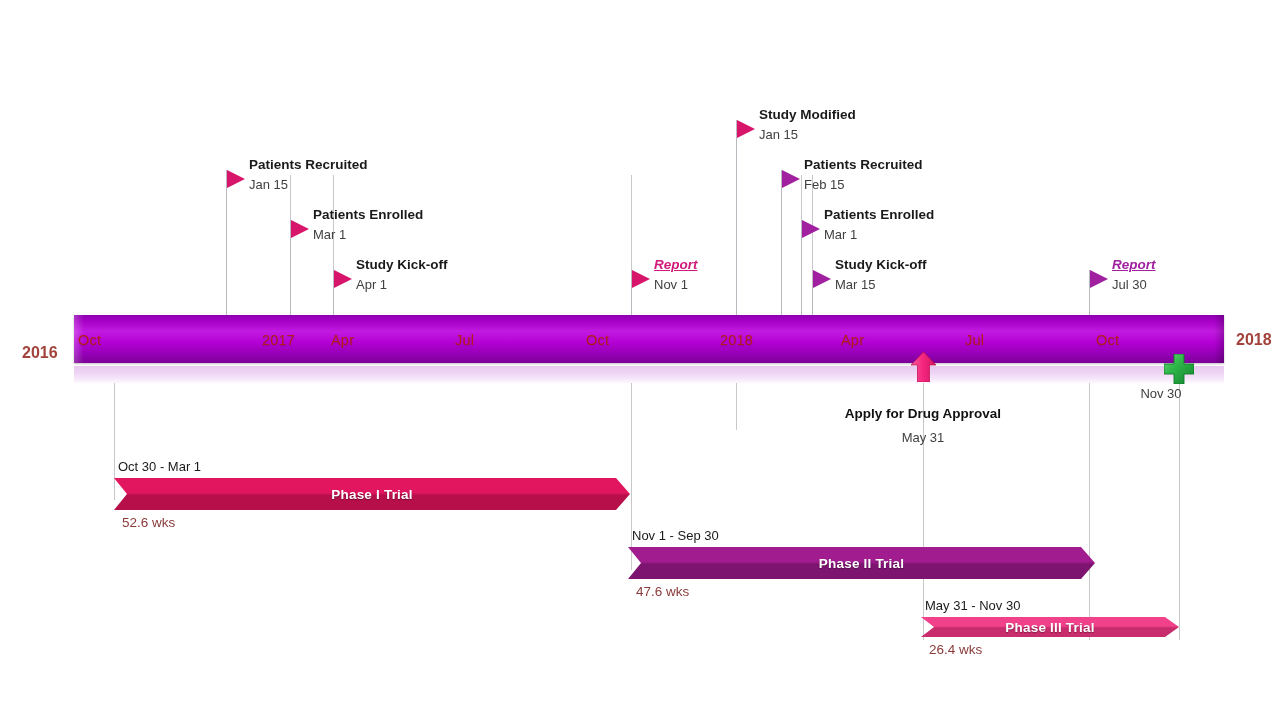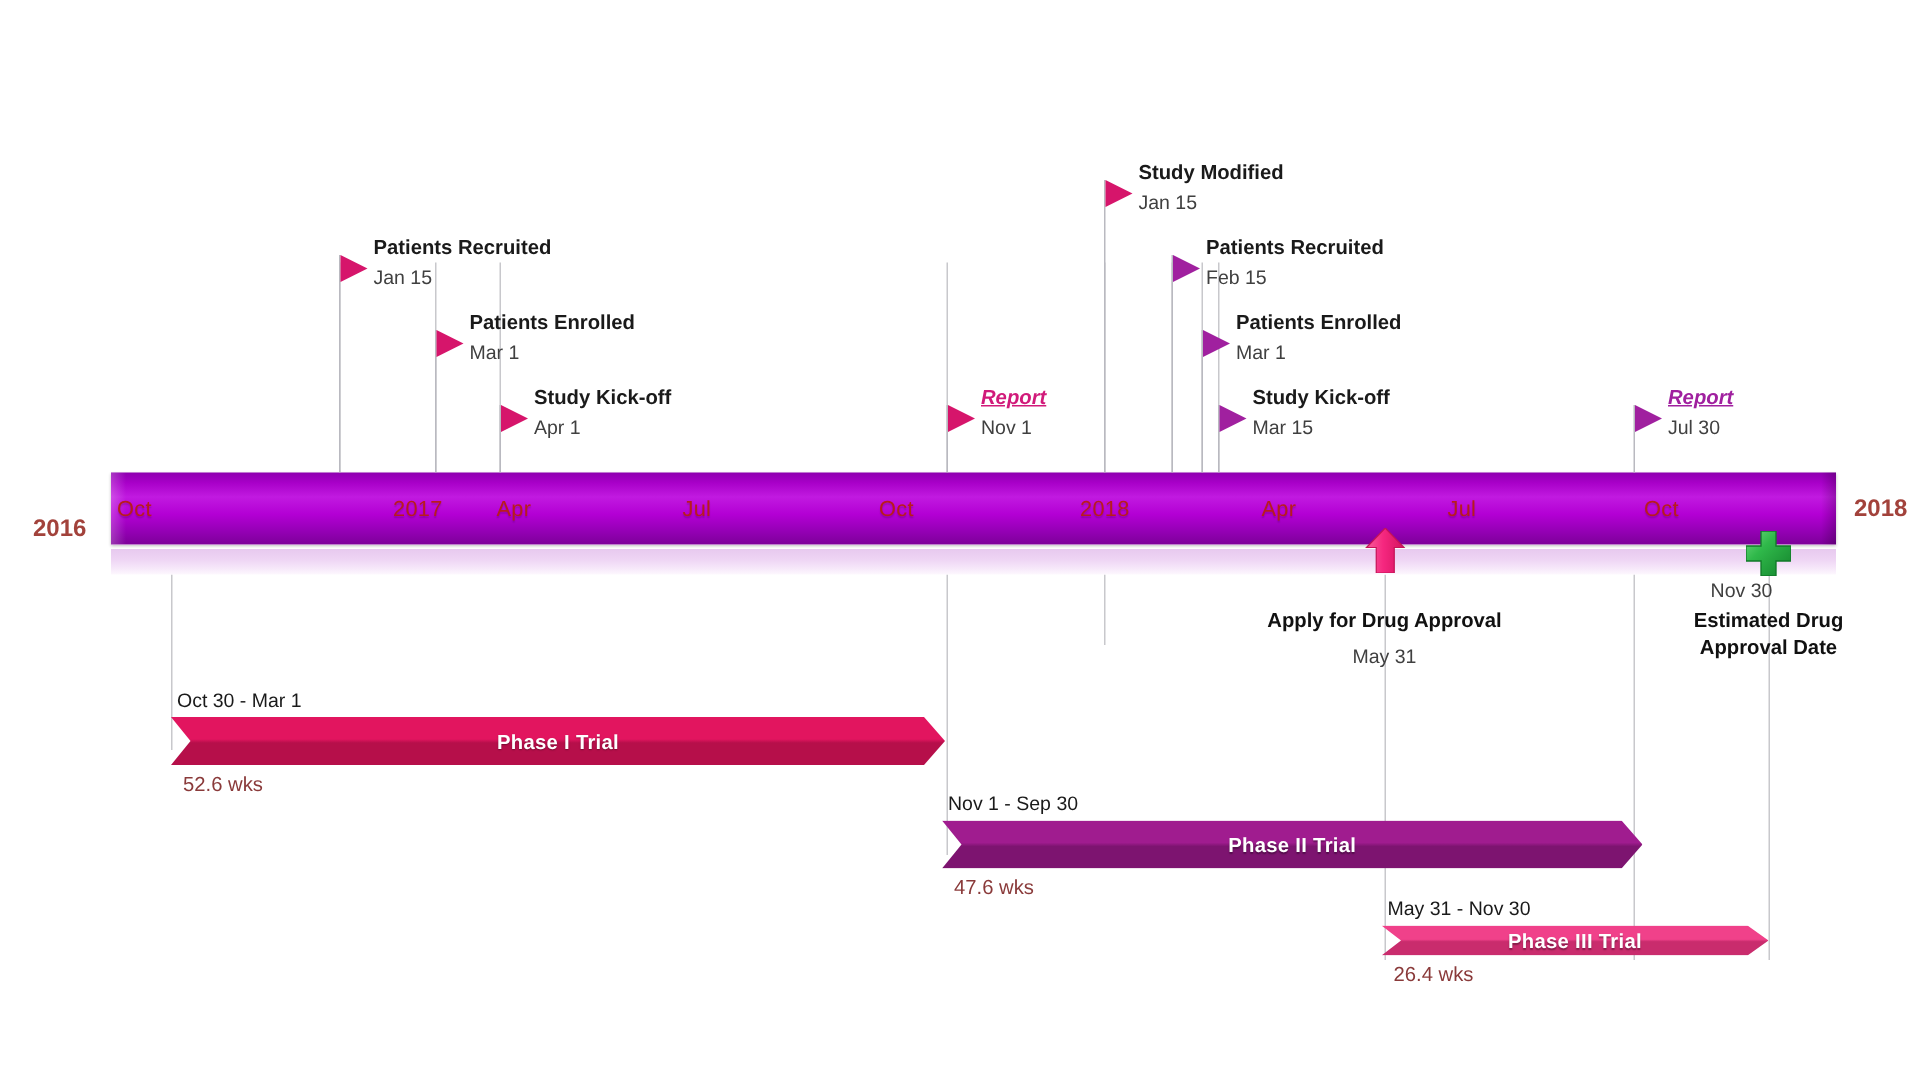--- a/index.html
+++ b/index.html
@@ -209,24 +209,20 @@
         <linearGradient id="gCross" x1="0" y1="0" x2="1" y2="1">
           <stop offset="0%" stop-color="#6fd97f"></stop>
           <stop offset="38%" stop-color="#2fb84a"></stop>
           <stop offset="100%" stop-color="#13822c"></stop>
         </linearGradient>
       </defs>
       <path d="M10 0 H20 V10 H30 V20 H20 V30 H10 V20 H0 V10 H10 Z" fill="url(#gCross)" stroke="#117a29" stroke-width="0.9"></path>
     </svg>
   </div>
   <div class="marker-label-date" style="left:1111px;top:386px;width:100px;">Nov 30</div>
-  <div class="marker-label-title" style="left:1079px;top:405px;width:200px;">
-    <span>Estimated Drug</span><br>
-    <span>Approval Date</span>
-  </div>
 
   <div id="tasks">
       <div class="task" style="left: 114px; top: 478px; width: 516px; height: 32px;">
         <div class="range">Oct 30 - Mar 1</div>
         <div class="bar" style="background: linear-gradient(rgb(226, 21, 95) 0%, rgb(226, 21, 95) 46%, rgb(182, 15, 74) 54%, rgb(182, 15, 74) 100%);"></div>
         <div class="bar-label">Phase I Trial</div>
         <div class="dur">52.6 wks</div>
       </div>
       <div class="task" style="left: 628px; top: 547px; width: 467px; height: 32px;">
         <div class="range">Nov 1 - Sep 30</div>

